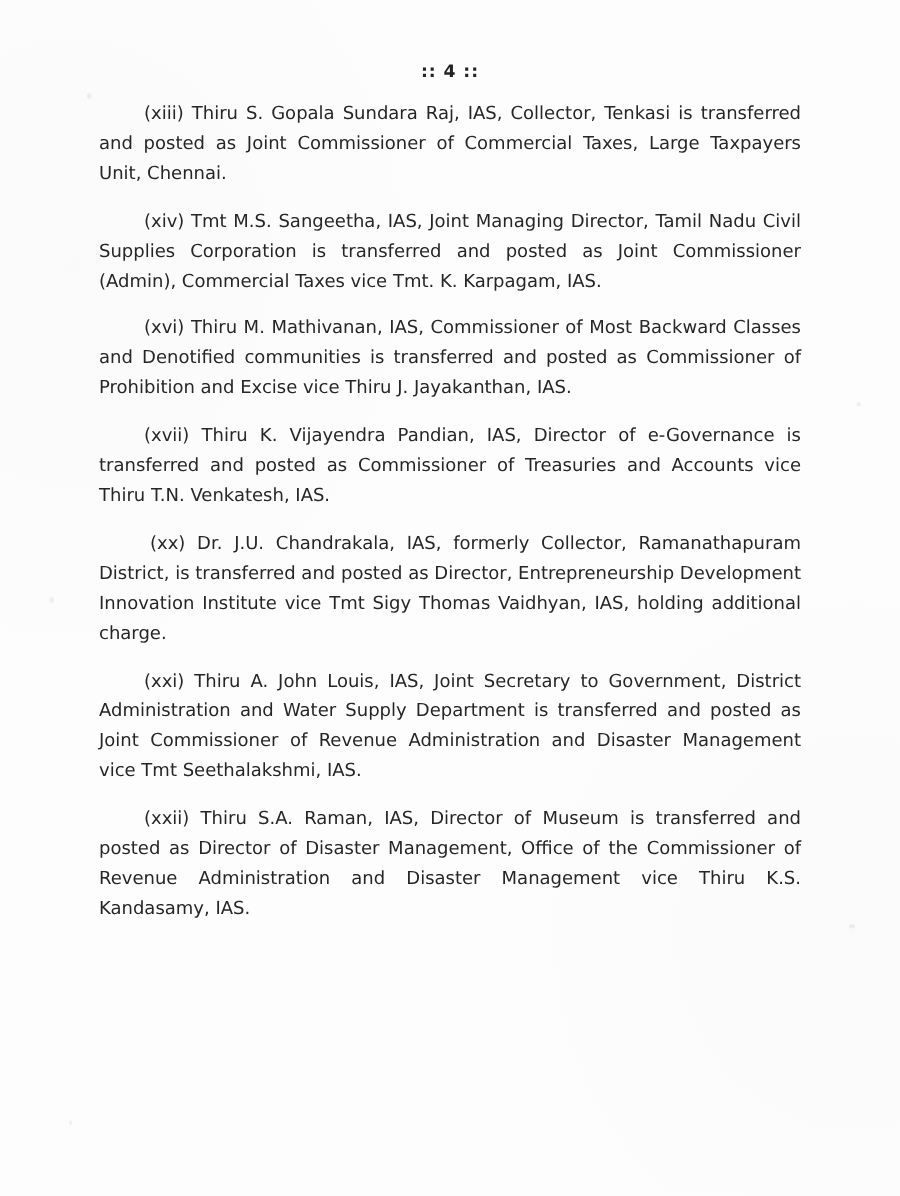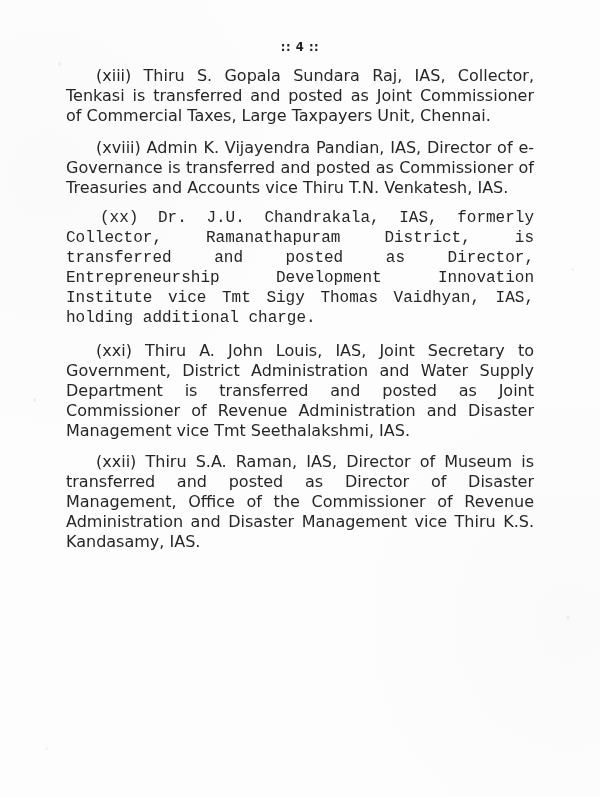--- a/index.html
+++ b/index.html
@@ -43,34 +43,33 @@
     position: absolute;
     top: 66px;
     left: 66px;
     width: 468px;
   }
 
   .para {
     margin: 0 0 12px 0;
     text-align: justify;
     text-justify: inter-word;
-    font-size: 16px;
+    font-size: 12px;
     line-height: 19.9px;
     text-indent: 30px;
     color: #262626;
     -webkit-font-smoothing: none;
   }
 
   .para:last-child {
     margin-bottom: 0;
   }
 
   .para.wide-indent {
     text-indent: 34px;
-    font-family: Liberation Mono, monospace;
   }
 
   
   .speck {
     position: absolute;
     background: rgba(0,0,0,0.055);
     border-radius: 50%;
     pointer-events: none;
   }
 </style>
@@ -82,20 +81,22 @@
   <div class="speck" style="left:58px; top:62px; width:3px; height:4px;"></div>
   <div class="speck" style="left:571px; top:268px; width:3px; height:3px;"></div>
   <div class="speck" style="left:33px; top:398px; width:3px; height:4px;"></div>
   <div class="speck" style="left:566px; top:616px; width:4px; height:3px;"></div>
   <div class="speck" style="left:46px; top:747px; width:2px; height:3px;"></div>
 
   <div class="page-number">:: 4 ::</div>
 
   <div class="body-text">
     <p class="para">(xiii) Thiru S. Gopala Sundara Raj, IAS, Collector, Tenkasi is transferred and posted as Joint Commissioner of Commercial Taxes, Large Taxpayers Unit, Chennai.</p>
-    <p class="para">(xviii) Admin K. Vijayendra Pandian, IAS, Director of e-Governance is transferred and posted as Commissioner of Treasuries and Accounts vice Thiru  T.N. Venkatesh, IAS.</p>
+    <p class="para">(xiv) Tmt M.S. Sangeetha, IAS, Joint Managing Director, Tamil Nadu Civil Supplies Corporation is transferred and posted as Joint Commissioner (Admin), Commercial Taxes vice  Tmt. K. Karpagam, IAS.</p>
+    <p class="para">(xvi) Thiru M. Mathivanan, IAS, Commissioner of Most Backward Classes and Denotified communities is transferred and posted as Commissioner of Prohibition and Excise vice Thiru  J. Jayakanthan, IAS.</p>
+    <p class="para">(xvii) Thiru K. Vijayendra Pandian, IAS, Director of e-Governance is transferred and posted as Commissioner of Treasuries and Accounts vice Thiru  T.N. Venkatesh, IAS.</p>
     <p class="para wide-indent">(xx)  Dr. J.U. Chandrakala, IAS, formerly Collector, Ramanathapuram District, is transferred and posted as Director, Entrepreneurship Development Innovation Institute vice Tmt Sigy Thomas Vaidhyan, IAS, holding additional charge.</p>
     <p class="para">(xxi) Thiru A. John Louis, IAS, Joint Secretary to Government, District Administration and Water Supply Department is transferred and posted as Joint Commissioner of Revenue Administration and Disaster Management vice Tmt Seethalakshmi, IAS.</p>
     <p class="para">(xxii) Thiru S.A. Raman,  IAS, Director of Museum is transferred and posted as Director of Disaster Management, Office of the Commissioner of Revenue Administration and Disaster Management vice Thiru K.S. Kandasamy, IAS.</p>
 
   </div>
 
 </div>
 
 </body></html>

